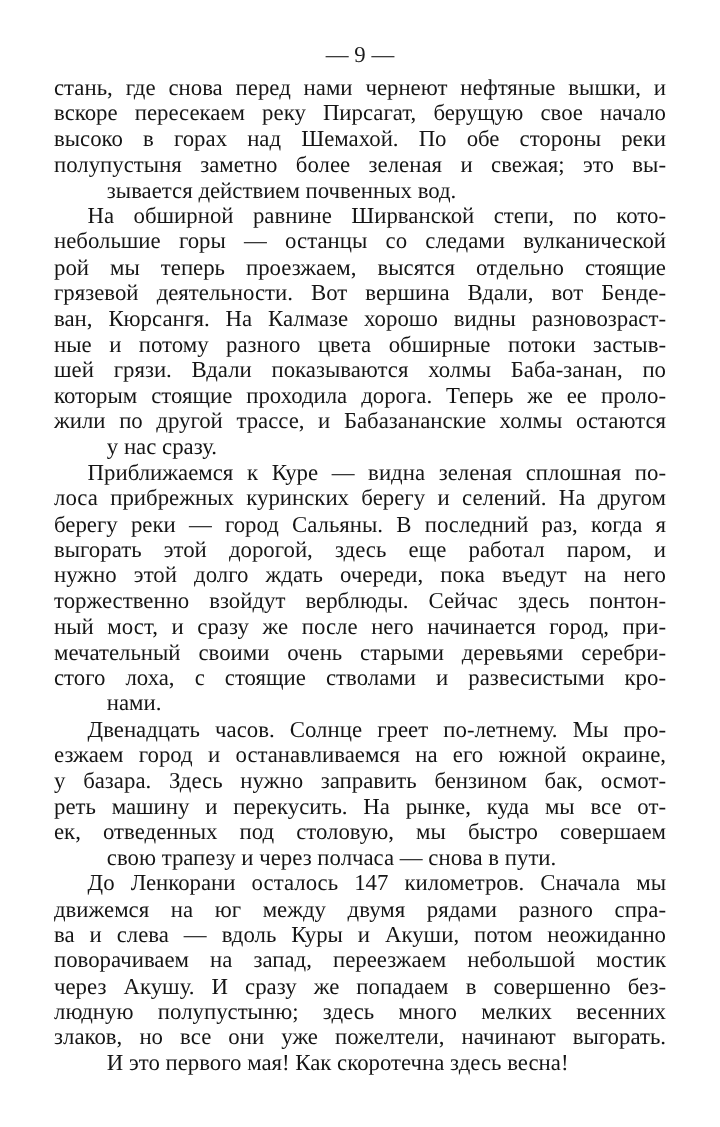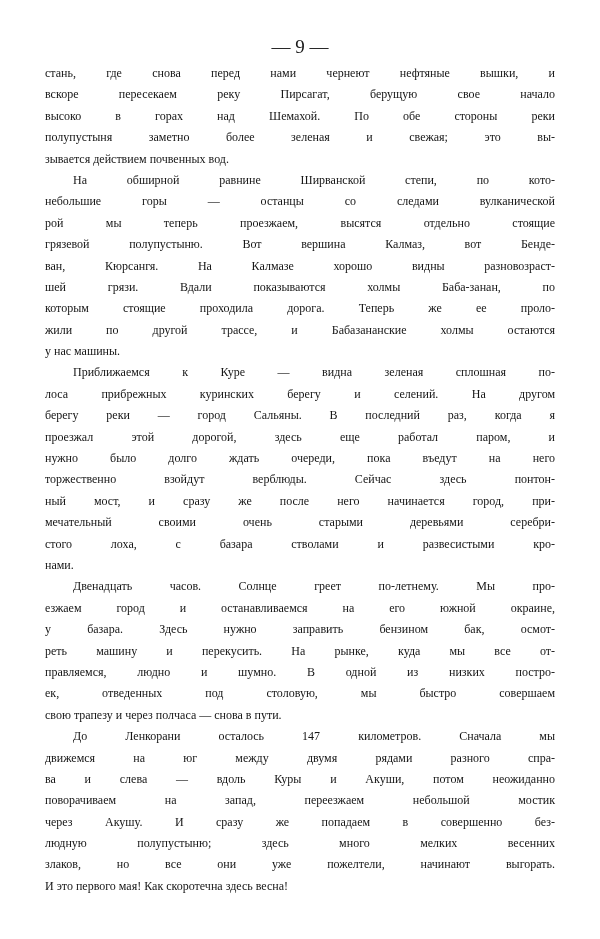--- a/index.html
+++ b/index.html
@@ -3,62 +3,62 @@
 <meta charset="utf-8">
 <style>
   html, body { margin: 0; padding: 0; background: #ffffff; }
   body { width: 600px; height: 939px; position: relative; overflow: hidden; }
   .page-number {
     position: absolute; top: 36px; left: 0; width: 600px; text-align: center;
     font-family: "Liberation Serif", serif; font-size: 19px; color: #1a1a1a;
   }
   .text-block {
     position: absolute; top: 63px; left: 45px; width: 510px;
-    font-family: "Liberation Serif", serif; font-size: 12px; line-height: 21.4px;
+    font-family: "Liberation Serif", serif; font-size: 19px; line-height: 21.4px;
     color: #151515;
   }
   .line { display: block; white-space: nowrap; text-align: justify; text-align-last: justify; height: 21.4px; }
-  .line.last { text-align-last: left; }
+  .line.last { text-align-last: left; margin-left: 44px; }
   .line.indent { padding-left: 28px; }
 </style>
 </head>
 <body>
 
 <div class="page-number">— 9 —</div>
 
 <div class="text-block" id="text-block">
     <span class="line">стань, где снова перед нами чернеют нефтяные вышки, и</span>
     <span class="line">вскоре пересекаем реку Пирсагат, берущую свое начало</span>
     <span class="line">высоко в горах над Шемахой. По обе стороны реки</span>
     <span class="line">полупустыня заметно более зеленая и свежая; это вы-</span>
     <span class="line last">зывается действием почвенных вод.</span>
     <span class="line indent">На обширной равнине Ширванской степи, по кото-</span>
     <span class="line">небольшие горы — останцы со следами вулканической</span>
     <span class="line">рой мы теперь проезжаем, высятся отдельно стоящие</span>
-    <span class="line">грязевой полупустыню. Вот вершина Калмаз, вот Бенде-</span>
+    <span class="line">грязевой деятельности. Вот вершина Вдали, вот Бенде-</span>
     <span class="line">ван, Кюрсангя. На Калмазе хорошо видны разновозраст-</span>
+    <span class="line">ные и потому разного цвета обширные потоки застыв-</span>
     <span class="line">шей грязи. Вдали показываются холмы Баба-занан, по</span>
     <span class="line">которым стоящие проходила дорога. Теперь же ее проло-</span>
     <span class="line">жили по другой трассе, и Бабазананские холмы остаются</span>
-    <span class="line last">у нас машины.</span>
+    <span class="line last">у нас сразу.</span>
     <span class="line indent">Приближаемся к Куре — видна зеленая сплошная по-</span>
     <span class="line">лоса прибрежных куринских берегу и селений. На другом</span>
     <span class="line">берегу реки — город Сальяны. В последний раз, когда я</span>
-    <span class="line">проезжал этой дорогой, здесь еще работал паром, и</span>
-    <span class="line">нужно было долго ждать очереди, пока въедут на него</span>
+    <span class="line">выгорать этой дорогой, здесь еще работал паром, и</span>
+    <span class="line">нужно этой долго ждать очереди, пока въедут на него</span>
     <span class="line">торжественно взойдут верблюды. Сейчас здесь понтон-</span>
     <span class="line">ный мост, и сразу же после него начинается город, при-</span>
     <span class="line">мечательный своими очень старыми деревьями серебри-</span>
-    <span class="line">стого лоха, с базара стволами и развесистыми кро-</span>
+    <span class="line">стого лоха, с стоящие стволами и развесистыми кро-</span>
     <span class="line last">нами.</span>
     <span class="line indent">Двенадцать часов. Солнце греет по-летнему. Мы про-</span>
     <span class="line">езжаем город и останавливаемся на его южной окраине,</span>
     <span class="line">у базара. Здесь нужно заправить бензином бак, осмот-</span>
     <span class="line">реть машину и перекусить. На рынке, куда мы все от-</span>
-    <span class="line">правляемся, людно и шумно. В одной из низких постро-</span>
     <span class="line">ек, отведенных под столовую, мы быстро совершаем</span>
     <span class="line last">свою трапезу и через полчаса — снова в пути.</span>
     <span class="line indent">До Ленкорани осталось 147 километров. Сначала мы</span>
     <span class="line">движемся на юг между двумя рядами разного спра-</span>
     <span class="line">ва и слева — вдоль Куры и Акуши, потом неожиданно</span>
     <span class="line">поворачиваем на запад, переезжаем небольшой мостик</span>
     <span class="line">через Акушу. И сразу же попадаем в совершенно без-</span>
     <span class="line">людную полупустыню; здесь много мелких весенних</span>
     <span class="line">злаков, но все они уже пожелтели, начинают выгорать.</span>
     <span class="line last">И это первого мая! Как скоротечна здесь весна!</span>

